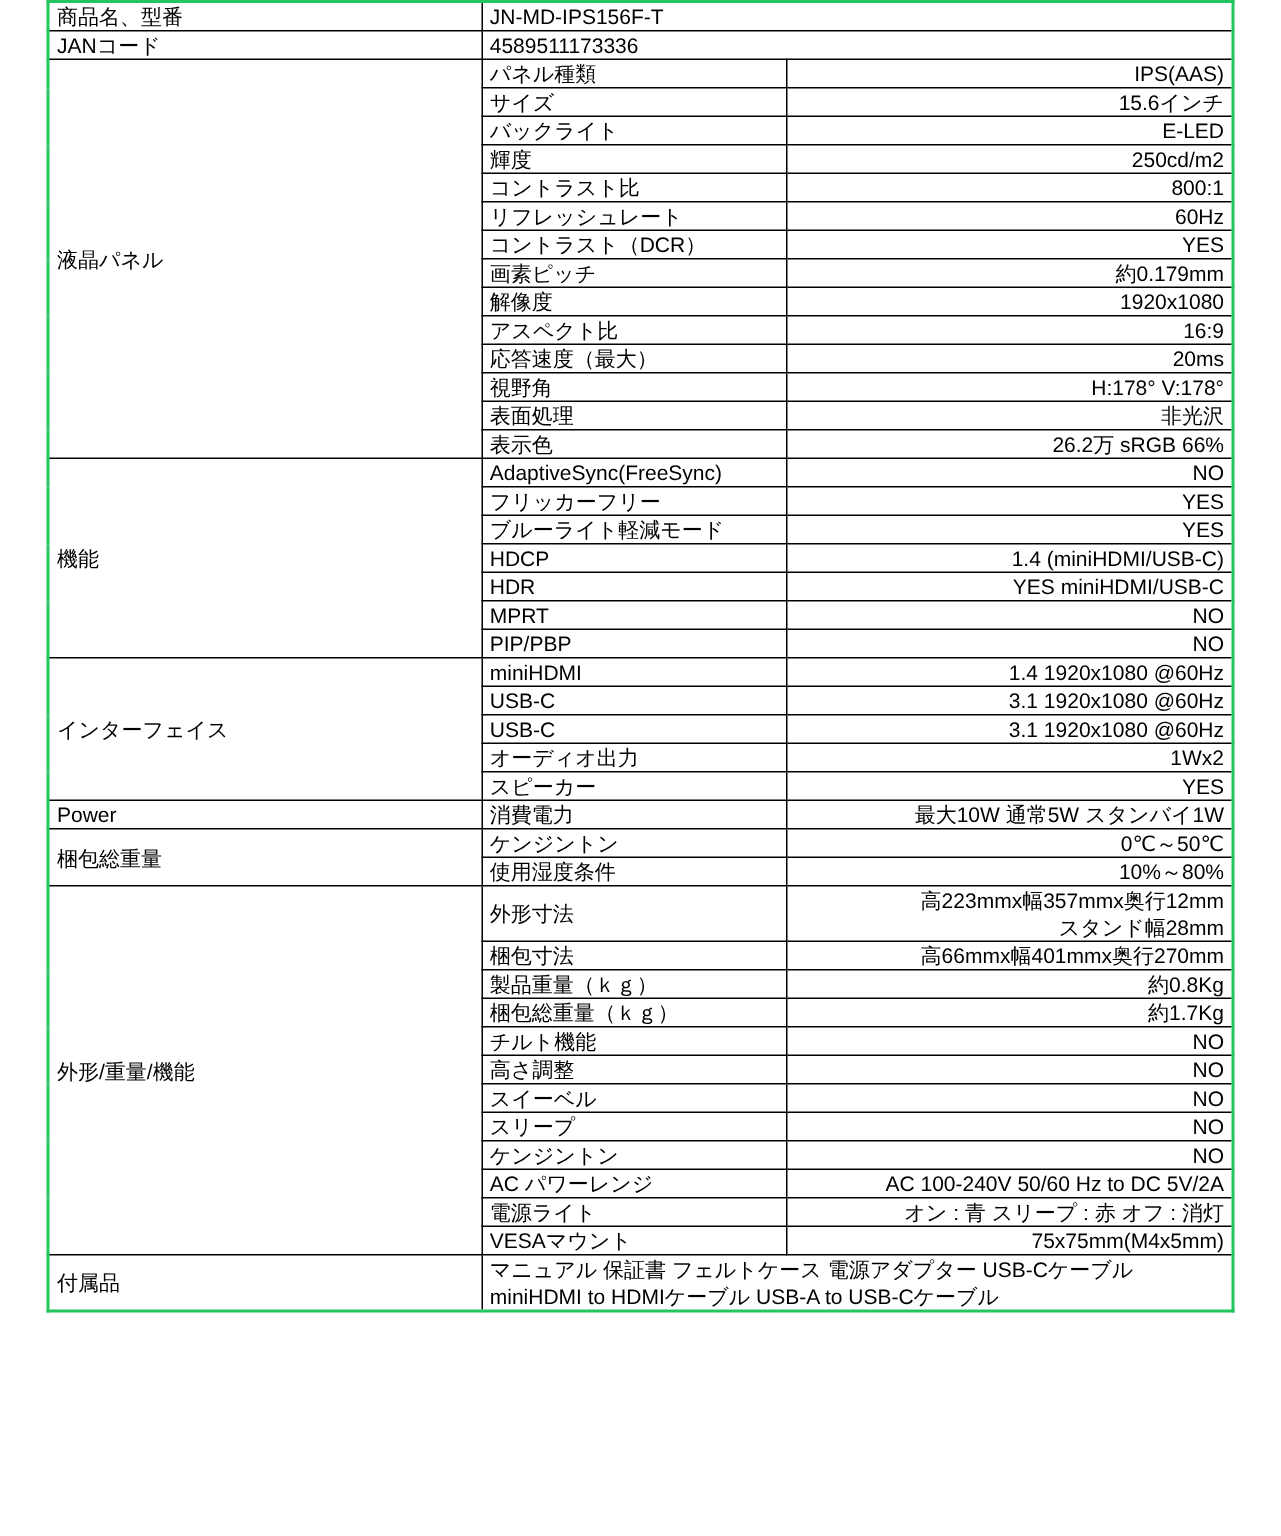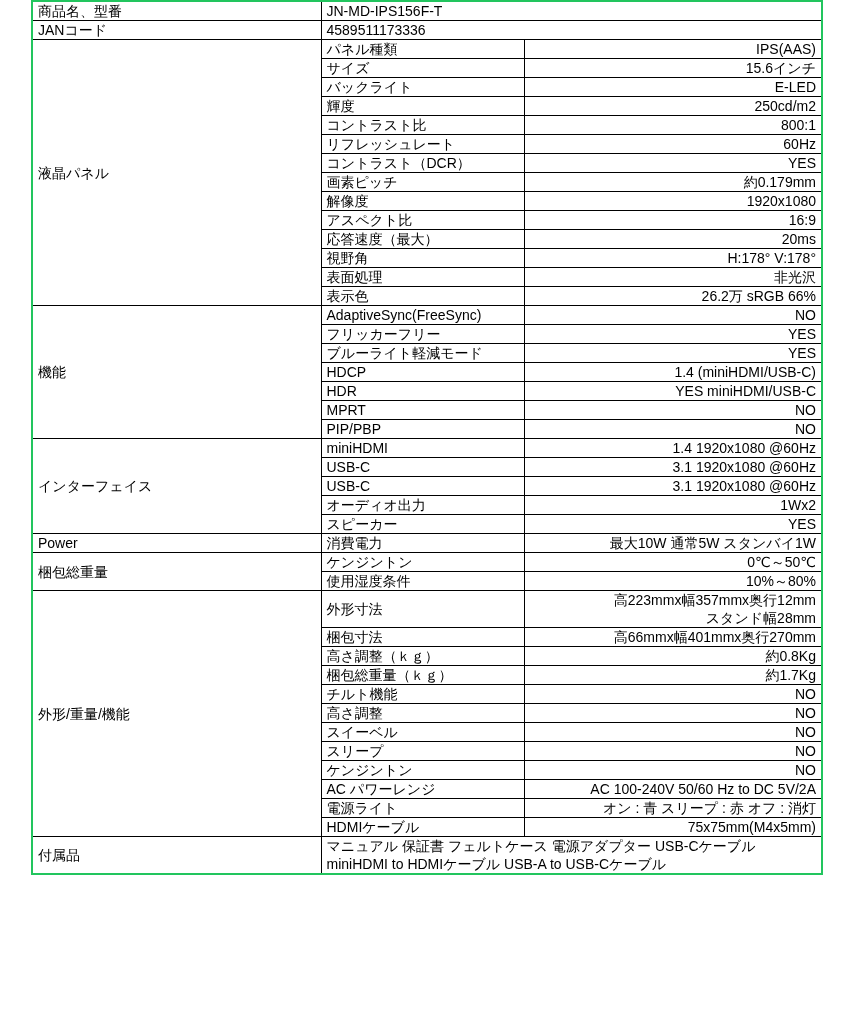--- a/index.html
+++ b/index.html
@@ -212,21 +212,21 @@
           <td class="cat" rowspan="12">外形/重量/機能</td>
           <td class="lbl">外形寸法</td>
           <td class="val pre">高223mmx幅357mmx奥行12mm
 スタンド幅28mm</td>
         </tr>
         <tr>
           <td class="lbl">梱包寸法</td>
           <td class="val pre">高66mmx幅401mmx奥行270mm</td>
         </tr>
         <tr>
-          <td class="lbl">高さ調整（ｋｇ）</td>
+          <td class="lbl">製品重量（ｋｇ）</td>
           <td class="val pre">約0.8Kg</td>
         </tr>
         <tr>
           <td class="lbl">梱包総重量（ｋｇ）</td>
           <td class="val pre">約1.7Kg</td>
         </tr>
         <tr>
           <td class="lbl">チルト機能</td>
           <td class="val pre">NO</td>
         </tr>
@@ -248,21 +248,21 @@
         </tr>
         <tr>
           <td class="lbl">AC パワーレンジ</td>
           <td class="val pre">AC 100-240V 50/60 Hz to DC 5V/2A</td>
         </tr>
         <tr>
           <td class="lbl">電源ライト</td>
           <td class="val pre">オン : 青 スリープ : 赤 オフ : 消灯</td>
         </tr>
         <tr>
-          <td class="lbl">HDMIケーブル</td>
+          <td class="lbl">VESAマウント</td>
           <td class="val pre">75x75mm(M4x5mm)</td>
         </tr>
         <tr>
           <td class="cat acc-cat">付属品</td>
           <td class="acc-val" colspan="2">マニュアル 保証書 フェルトケース 電源アダプター USB-Cケーブル
 miniHDMI to HDMIケーブル USB-A to USB-Cケーブル</td>
         </tr>
       </tbody>
   </table>
 </div>

